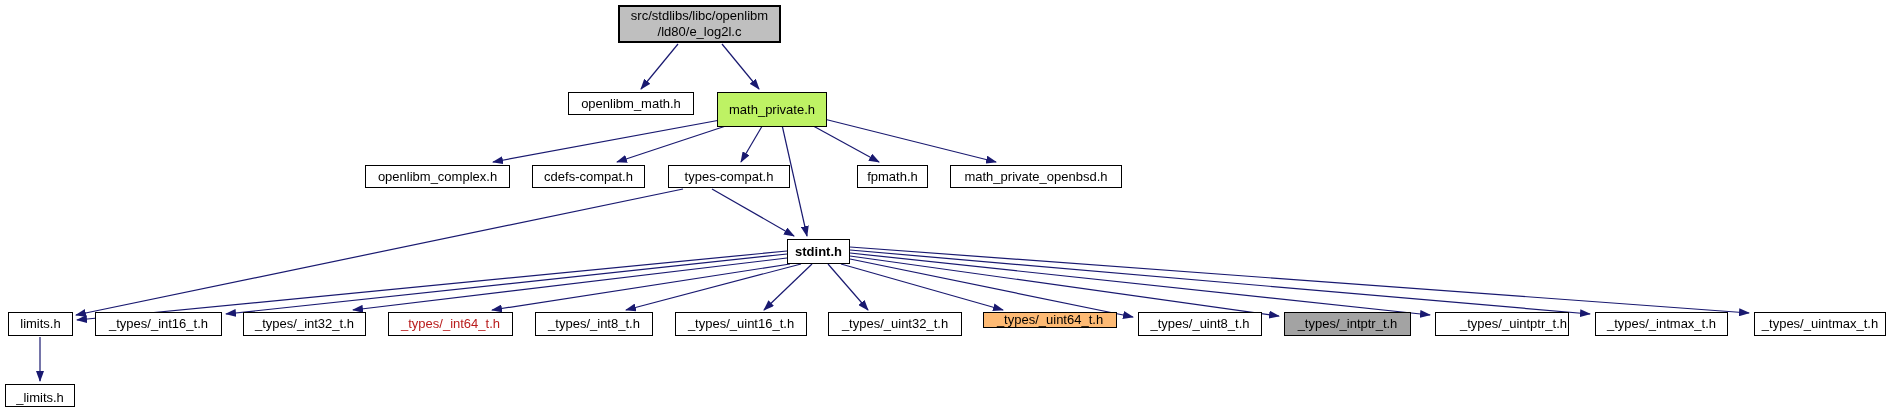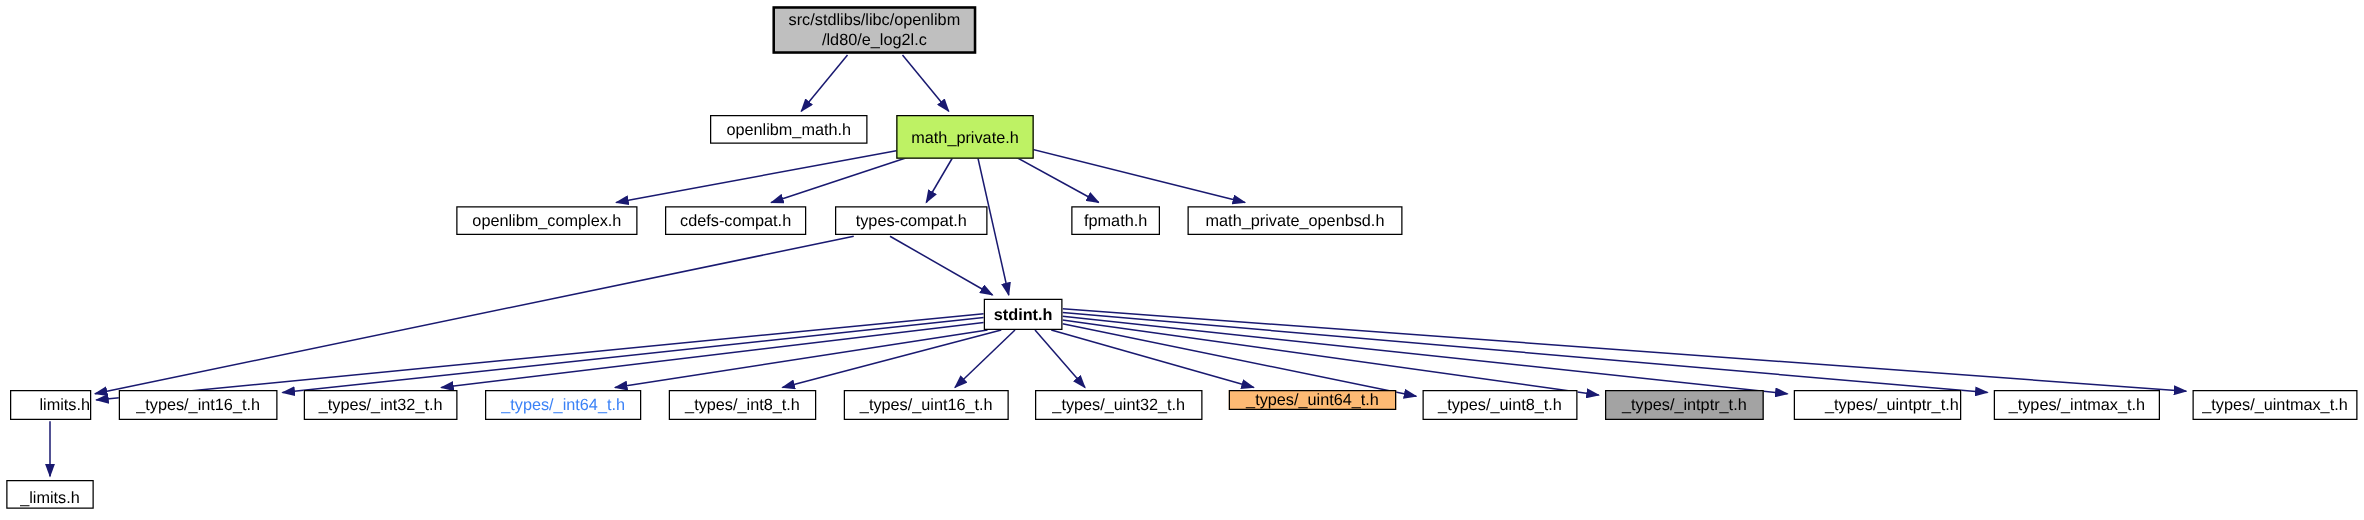--- a/index.html
+++ b/index.html
@@ -111,30 +111,30 @@
       </div>
       <div class="node" style="left: 857px; top: 165px; width: 71px; height: 23px; border-color: rgb(0, 0, 0); background: rgb(255, 255, 255); color: rgb(0, 0, 0);">
         <div class="lbl">fpmath.h</div>
       </div>
       <div class="node" style="left: 950px; top: 165px; width: 172px; height: 23px; border-color: rgb(0, 0, 0); background: rgb(255, 255, 255); color: rgb(0, 0, 0);">
         <div class="lbl">math_private_openbsd.h</div>
       </div>
       <div class="node" style="left: 787px; top: 239px; width: 63px; height: 25px; border-color: rgb(0, 0, 0); background: rgb(255, 255, 255); color: rgb(0, 0, 0); font-weight: bold;">
         <div class="lbl">stdint.h</div>
       </div>
-      <div class="node" style="left: 8px; top: 312px; width: 65px; height: 24px; border-color: rgb(0, 0, 0); background: rgb(255, 255, 255); color: rgb(0, 0, 0); align-items: flex-end;">
+      <div class="node" style="left: 8px; top: 312px; width: 65px; height: 24px; border-color: rgb(0, 0, 0); background: rgb(255, 255, 255); color: rgb(0, 0, 0);">
         <div class="lbl">limits.h</div>
       </div>
       <div class="node" style="left: 95px; top: 312px; width: 127px; height: 24px; border-color: rgb(0, 0, 0); background: rgb(255, 255, 255); color: rgb(0, 0, 0);">
         <div class="lbl">_types/_int16_t.h</div>
       </div>
       <div class="node" style="left: 243px; top: 312px; width: 123px; height: 24px; border-color: rgb(0, 0, 0); background: rgb(255, 255, 255); color: rgb(0, 0, 0);">
         <div class="lbl">_types/_int32_t.h</div>
       </div>
-      <div class="node" style="left: 388px; top: 312px; width: 125px; height: 24px; border-color: rgb(0, 0, 0); background: rgb(255, 255, 255); color: #3b82f6;">
+      <div class="node" style="left: 388px; top: 312px; width: 125px; height: 24px; border-color: rgb(0, 0, 0); background: rgb(255, 255, 255); color: #b91c1c;">
         <div class="lbl">_types/_int64_t.h</div>
       </div>
       <div class="node" style="left: 535px; top: 312px; width: 118px; height: 24px; border-color: rgb(0, 0, 0); background: rgb(255, 255, 255); color: rgb(0, 0, 0);">
         <div class="lbl">_types/_int8_t.h</div>
       </div>
       <div class="node" style="left: 675px; top: 312px; width: 132px; height: 24px; border-color: rgb(0, 0, 0); background: rgb(255, 255, 255); color: rgb(0, 0, 0);">
         <div class="lbl">_types/_uint16_t.h</div>
       </div>
       <div class="node" style="left: 828px; top: 312px; width: 134px; height: 24px; border-color: rgb(0, 0, 0); background: rgb(255, 255, 255); color: rgb(0, 0, 0);">
         <div class="lbl">_types/_uint32_t.h</div>

